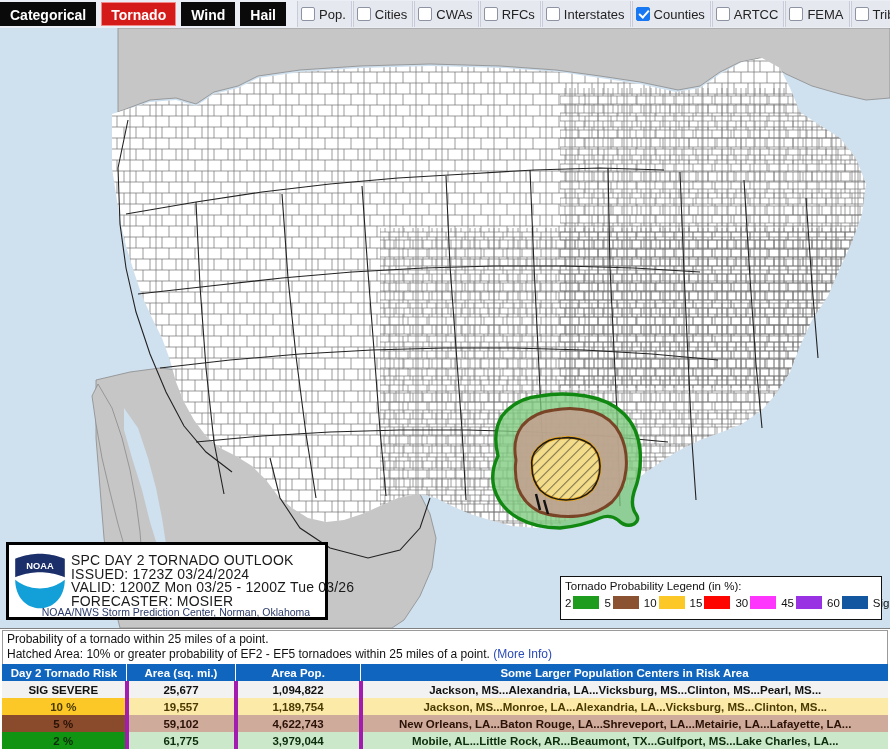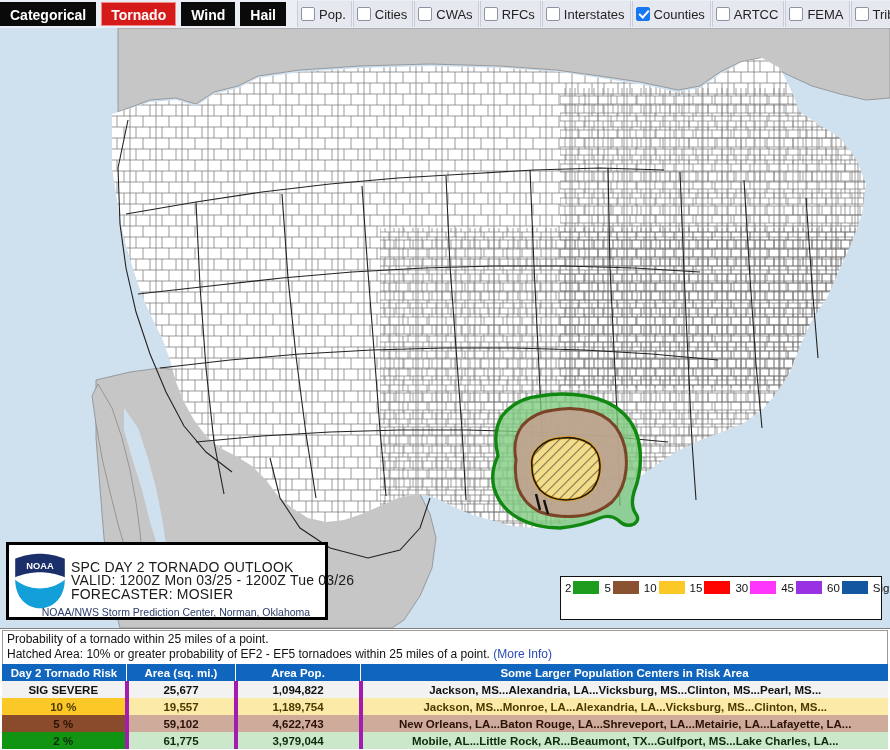--- a/index.html
+++ b/index.html
@@ -302,27 +302,29 @@
     <div id="noaa-box">
       <div id="noaa-logo">
         <svg width="50" height="50" viewBox="0 0 50 50">
           <path d="M25 3 C36 3 45 7 45 7 L45 22 C45 22 36 18 25 18 C14 18 5 22 5 22 L5 7 C5 7 14 3 25 3 Z" fill="#1b2f6b"></path>
           <path d="M5 24 C5 38 14 47 25 47 C36 47 45 38 45 24 C45 24 37 31 25 31 C13 31 5 24 5 24 Z" fill="#13a0d8"></path>
           <text x="25" y="15" font-family="'Liberation Sans',sans-serif" font-size="7.5" font-weight="bold" fill="#ffffff" text-anchor="middle">NOAA</text>
         </svg>
       </div>
       <div id="noaa-text">
         <div>SPC DAY 2 TORNADO OUTLOOK</div>
+        <div>ISSUED: 1723Z 03/24/2024</div>
         <div>VALID: 1200Z Mon 03/25 - 1200Z Tue 03/26</div>
         <div>FORECASTER: MOSIER</div>
       </div>
       <div id="noaa-credit">NOAA/NWS Storm Prediction Center, Norman, Oklahoma</div>
     </div>
 
     <div id="legend-box">
+      <div id="legend-title">Tornado Probability Legend (in %):</div>
       <div id="legend-items">
         <div class="legend-entry">
           <span class="legend-label">2</span>
           <span class="legend-swatch" style="background:#1e9c1e"></span>
         </div>
         <div class="legend-entry">
           <span class="legend-label">5</span>
           <span class="legend-swatch" style="background:#8a5230"></span>
         </div>
         <div class="legend-entry">

